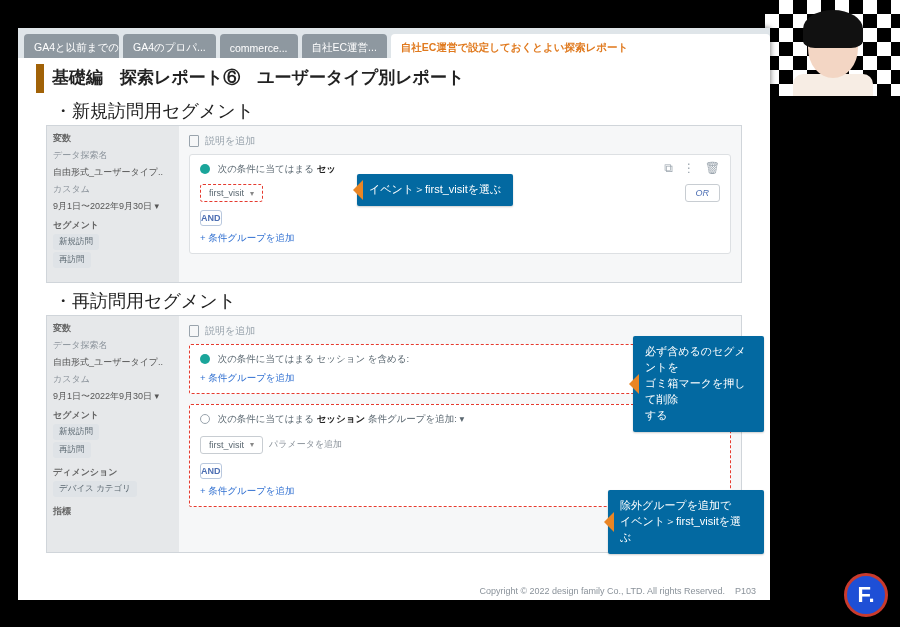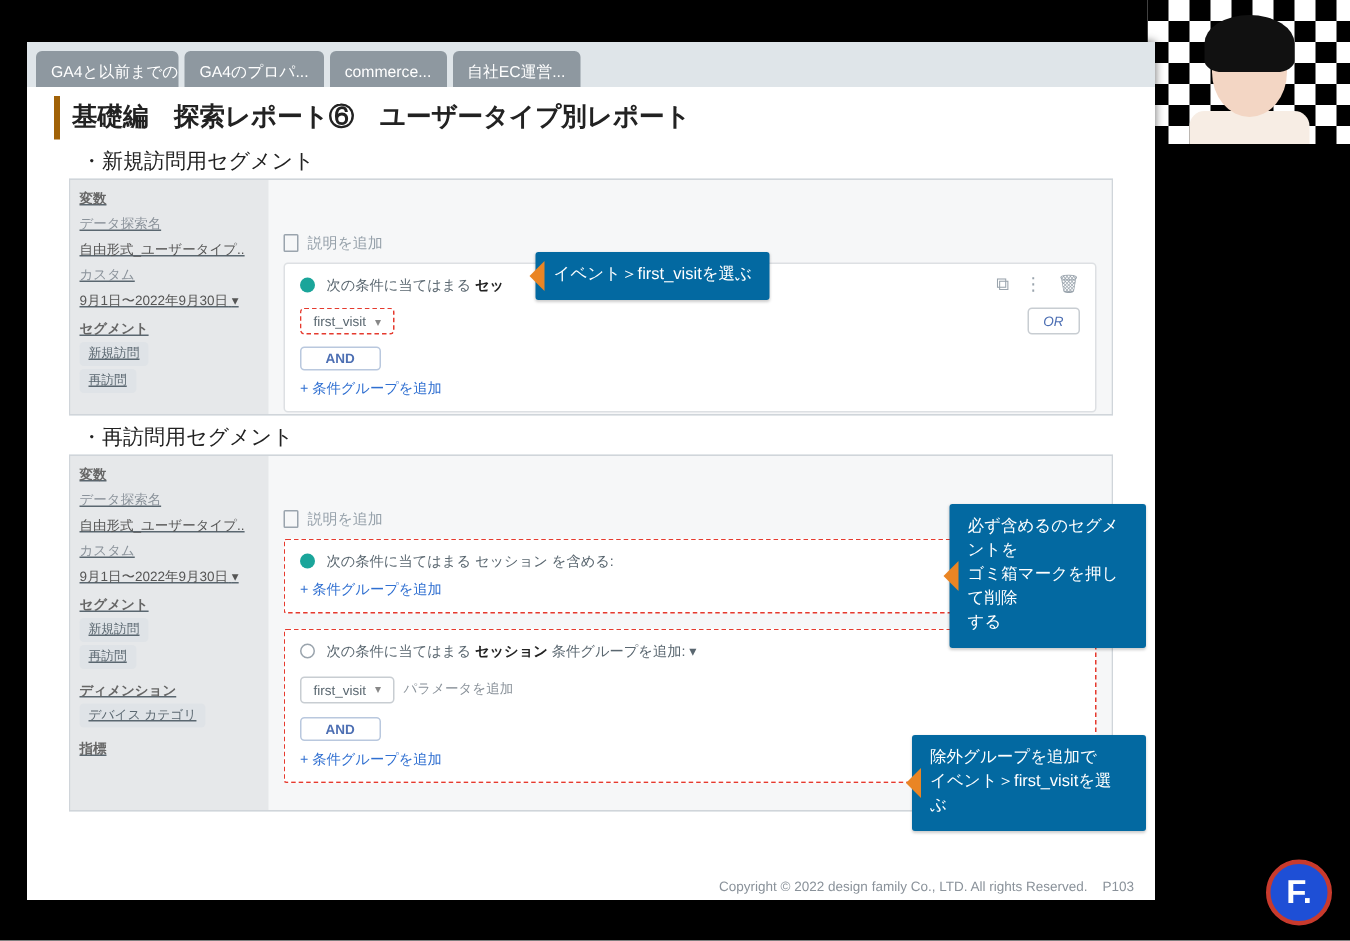--- a/index.html
+++ b/index.html
@@ -42,68 +42,68 @@
     background:#9aa3ab; border-radius:4px 4px 0 0; height:24px;
     display:flex; align-items:center; max-width:95px; white-space:nowrap; overflow:hidden;
   }
   .tab.inactive { background:#8e98a0; }
   .tab.active { background:#fff; color:#e07a1f; font-weight:bold; max-width:none; flex:1; }
 
   .content { padding: 6px 18px 0 18px; }
 
   .title {
     font-size: 17px; font-weight: bold; padding: 2px 0 4px 8px;
-    border-left: 4px solid #a16207;
-  }
-  .sub { font-size: 14px; margin: 6px 0 2px 18px; }
+    border-left: 8px solid #a16207;
+  }
+  .sub { font-size: 18px; margin: 6px 0 2px 18px; }
 
   
   .panel {
     position: relative;
     margin: 2px 10px 6px 10px;
     background:#eceff1; border:1px solid #d0d5da;
     height: 158px;
     font-size:9.5px; color:#5a6770;
   }
   .panel.second { height: 238px; }
 
   .sidebar {
     position:absolute; left:0; top:0; bottom:0; width:156px;
-    background:#e6e8ea; border-right:1px solid #cfd5da; padding:6px 6px;text-decoration:underline;
+    background:#e6e8ea; border-right:1px solid #cfd5da; padding:6px 6px;
   }
   .sidebar .hdr { font-weight:bold; color:#666; font-size:9px; display:flex; justify-content:space-between;}
   .item { margin:4px 0; font-size:9px; color:#555; }
   .item.light { color:#8a929a; }
   .chipRow { display:flex; gap:4px; margin-top:2px;}
   .chip { background:#dfe3e7; border-radius:3px; padding:2px 6px; font-size:8.5px; }
   .plus { font-size:11px; color:#888; }
   .plusRed { border:1px dashed #d33; color:#d33; padding:0 2px; font-size:10px;}
 
   .main {
     position:absolute; left:132px; right:0; top:0; bottom:0; padding:8px 10px;
     background:#f6f7f8;
   }
-  .addDesc { color:#97a2ab; font-size:10px; margin-bottom:6px; display:flex; align-items:center; gap:6px;margin-top:27px;}
+  .addDesc { color:#97a2ab; font-size:10px; margin-bottom:6px; display:flex; align-items:center; gap:6px;}
   .addDesc .doc{ width:10px; height:12px; border:1px solid #9aa4ad; border-radius:1px; display:inline-block;}
   .card {
     background:#fff; border:1px solid #dde0e3; border-radius:3px; padding:8px 10px; position:relative;
   }
   .card.dashed { border:1.5px dashed #e63a2e; border-radius:2px; }
   .card + .card { margin-top:10px; }
   .dotTeal { width:10px; height:10px; border-radius:50%; background:#1aa59a; display:inline-block; vertical-align:middle; margin-right:5px; }
   .dotHollow{ width:10px; height:10px; border-radius:50%; border:1px solid #9aa4ad; display:inline-block; vertical-align:middle; margin-right:5px; }
   .condText b{ font-weight:bold; color:#222;}
   .pillRow { display:flex; align-items:center; gap:6px; margin-top:8px;}
   .pill {
     border:1px solid #c8cdd2; background:#fff; padding:3px 8px; border-radius:3px;
     font-size:9px; display:flex; align-items:center; gap:6px;
   }
   .pill .caret{ font-size:8px; color:#888;}
   .btnAnd {
-    border:1px solid #b9c8de; color:#4d6fb3; background:#fff; padding:2px 16px; border-radius:3px;
+    border:1px solid #b9c8de; color:#4d6fb3; background:#fff; padding:2px 0; border-radius:3px;
     font-size:9px; font-weight:bold;
   }
   .btnOr {
     border:1px solid #c8cdd2; color:#4d6fb3; background:#fff; padding:3px 10px; border-radius:3px; font-size:9px;font-style:italic;
   }
   .addGroup{ color:#2f6fd1; font-size:9.5px; margin-top:6px; }
   .addGroup::before{ content:"+ "; }
   .iconRow { position:absolute; right:10px; top:6px; display:flex; gap:10px; color:#9aa4ad; font-size:12px;}
 
   
@@ -139,20 +139,21 @@
   <div class="face"></div>
 </div>
 
 <div class="slide">
 
   <div class="tabs">
     <div class="tab inactive">GA4と以前までの...</div>
     <div class="tab inactive">GA4のプロパ...</div>
     <div class="tab inactive">commerce...</div>
     <div class="tab inactive">自社EC運営...</div>
+    <div class="tab active">自社EC運営で設定しておくとよい探索レポート</div>
   </div>
 
   <div class="content">
     <div class="title">基礎編　探索レポート⑥　ユーザータイプ別レポート</div>
 
     <div class="sub">・新規訪問用セグメント</div>
     <div class="panel">
       <div class="sidebar">
         <div class="hdr">
             <span>変数</span>

